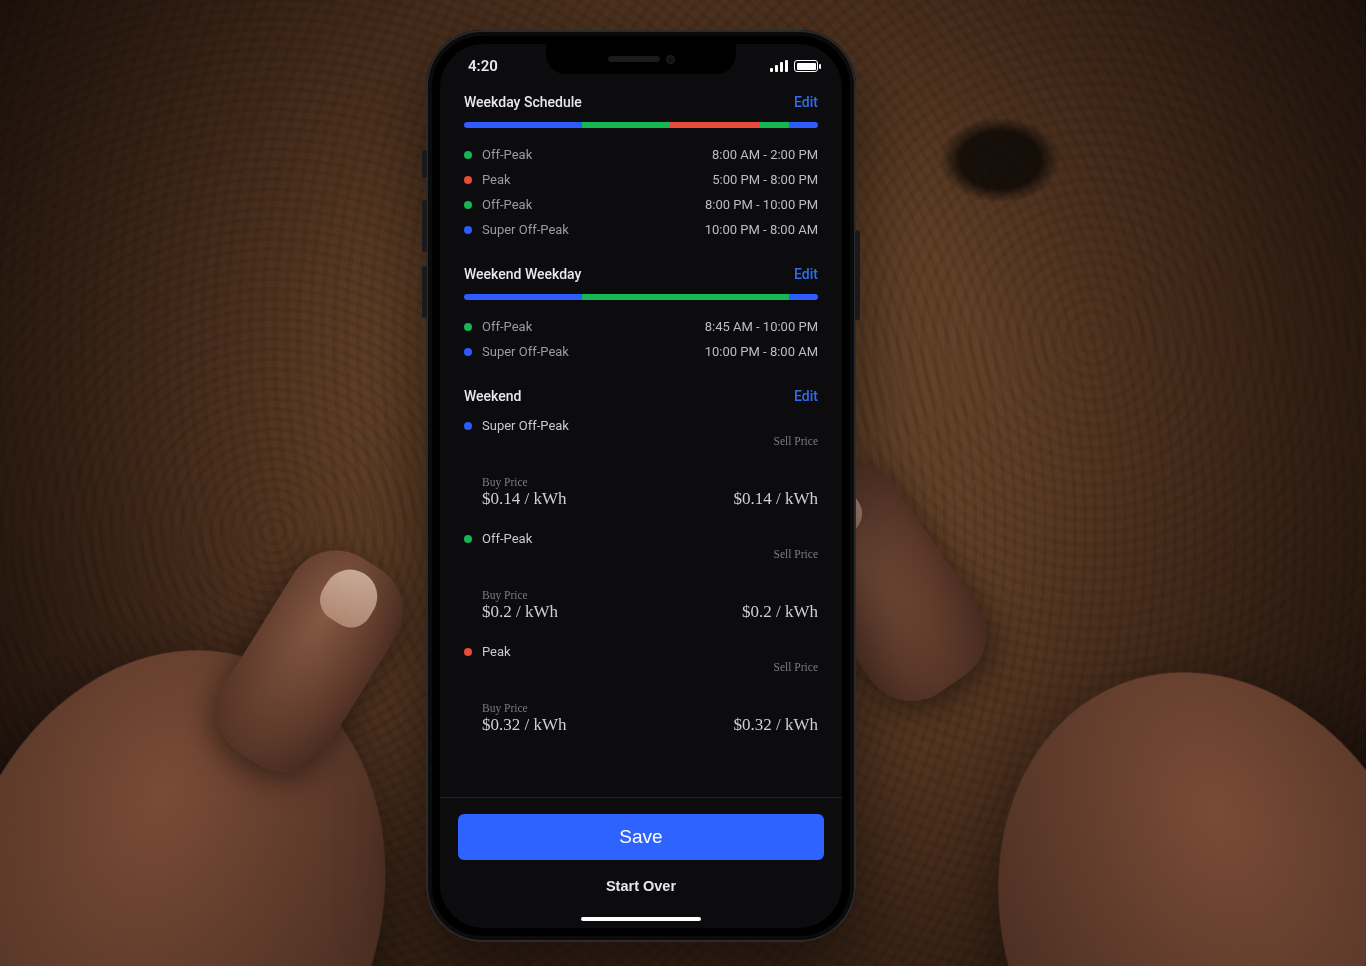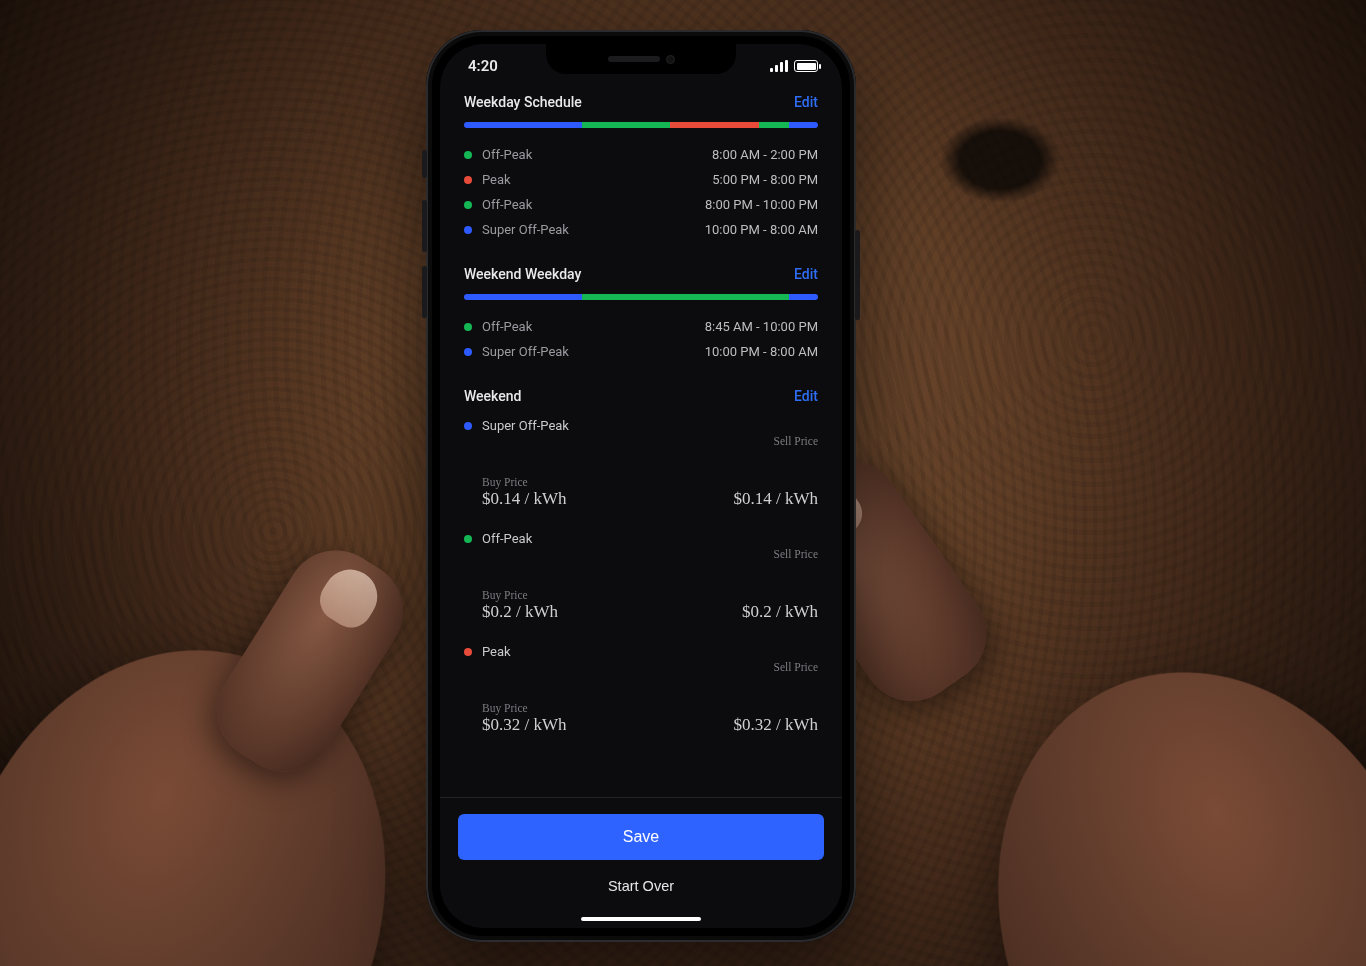--- a/index.html
+++ b/index.html
@@ -177,27 +177,27 @@
   .price-val { font-size:17px; color:#cfcfd4; }
 
   .bottom-bar {
     position:absolute; bottom:0; left:0; right:0;
     padding: 16px 18px 22px;
     border-top: 1px solid #222227;
     background: #0c0c0e;
   }
   .primary-btn {
     width:100%; height:46px; border:none; border-radius:6px;
-    background:#2f63ff; color:#fff; font-size:16px; font-weight:500;
+    background:#2f63ff; color:#fff; font-size:19px; font-weight:500;
     cursor:pointer;
   }
   .secondary-btn {
     width:100%; height:40px; margin-top:6px;
     background:transparent; border:none; color:#e7e7ea;
-    font-size:14.5px; font-weight:400; cursor:pointer;
+    font-size:14.5px; font-weight:700; cursor:pointer;
   }
   .home-indicator {
     position:absolute; bottom:7px; left:50%; transform:translateX(-50%);
     width:120px; height:4.5px; border-radius:3px; background:#fff;
   }
 
   .sep { height: 18px; }
 </style>
 </head>
 <body>

